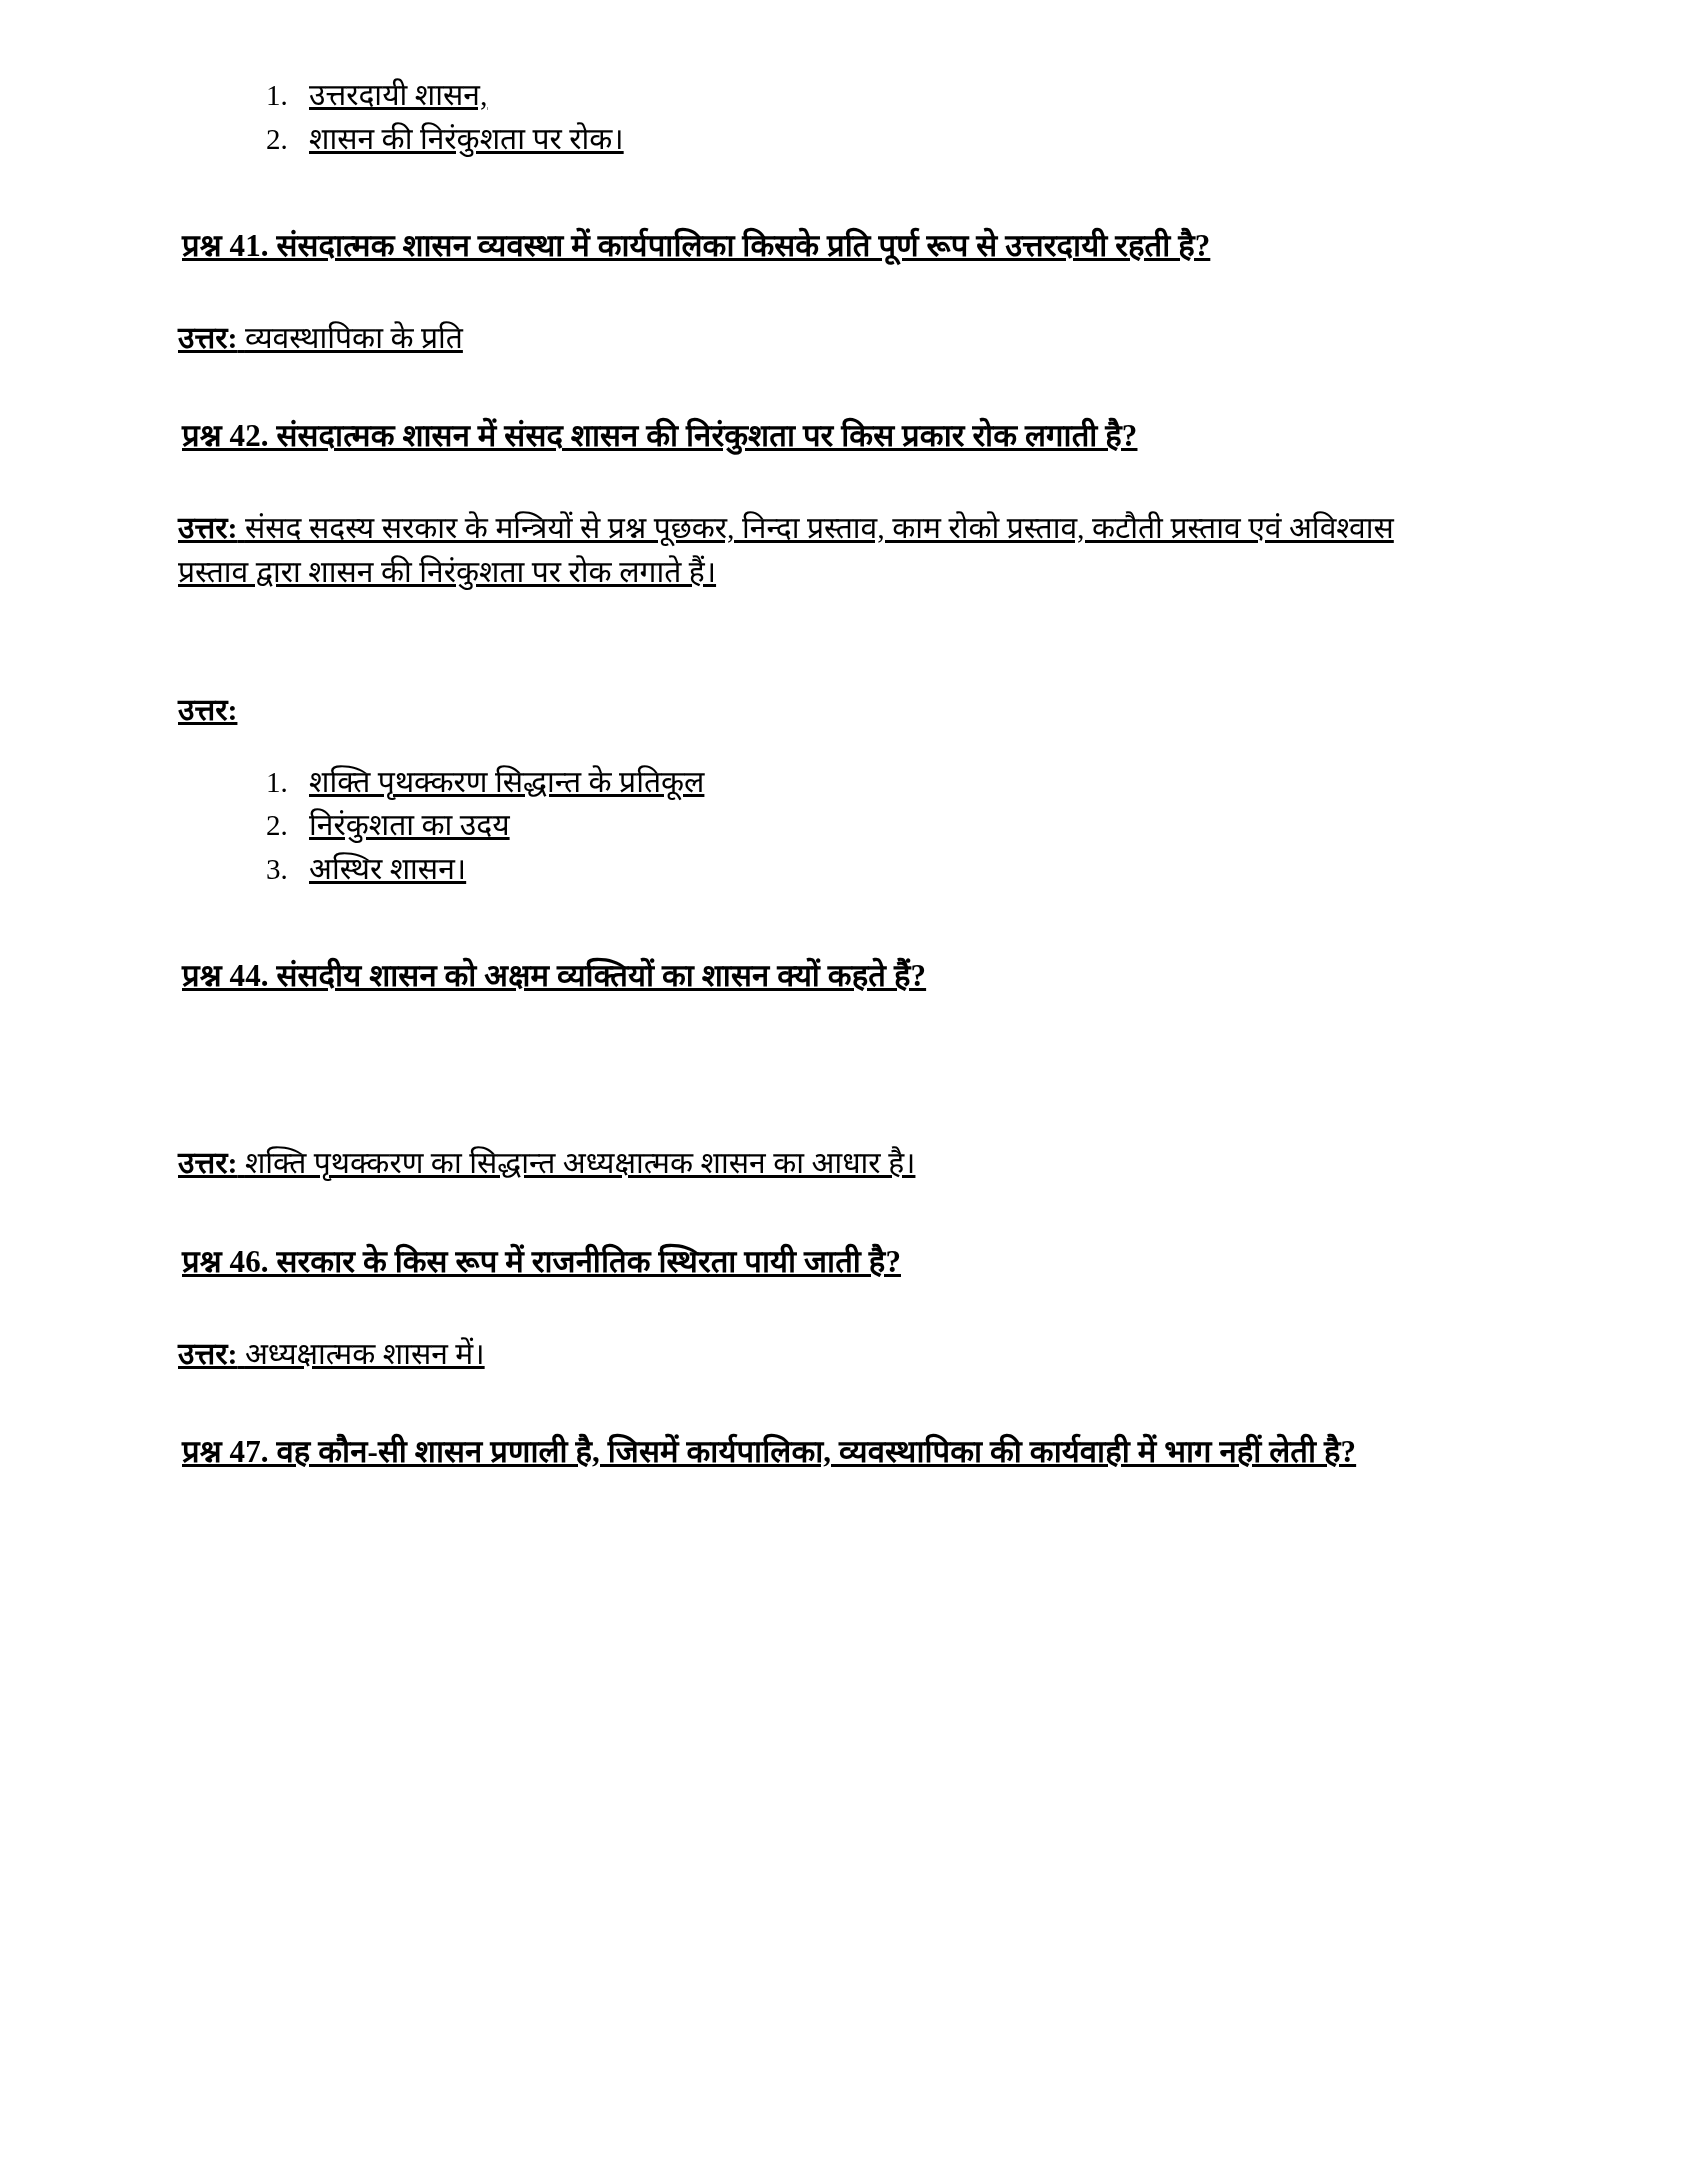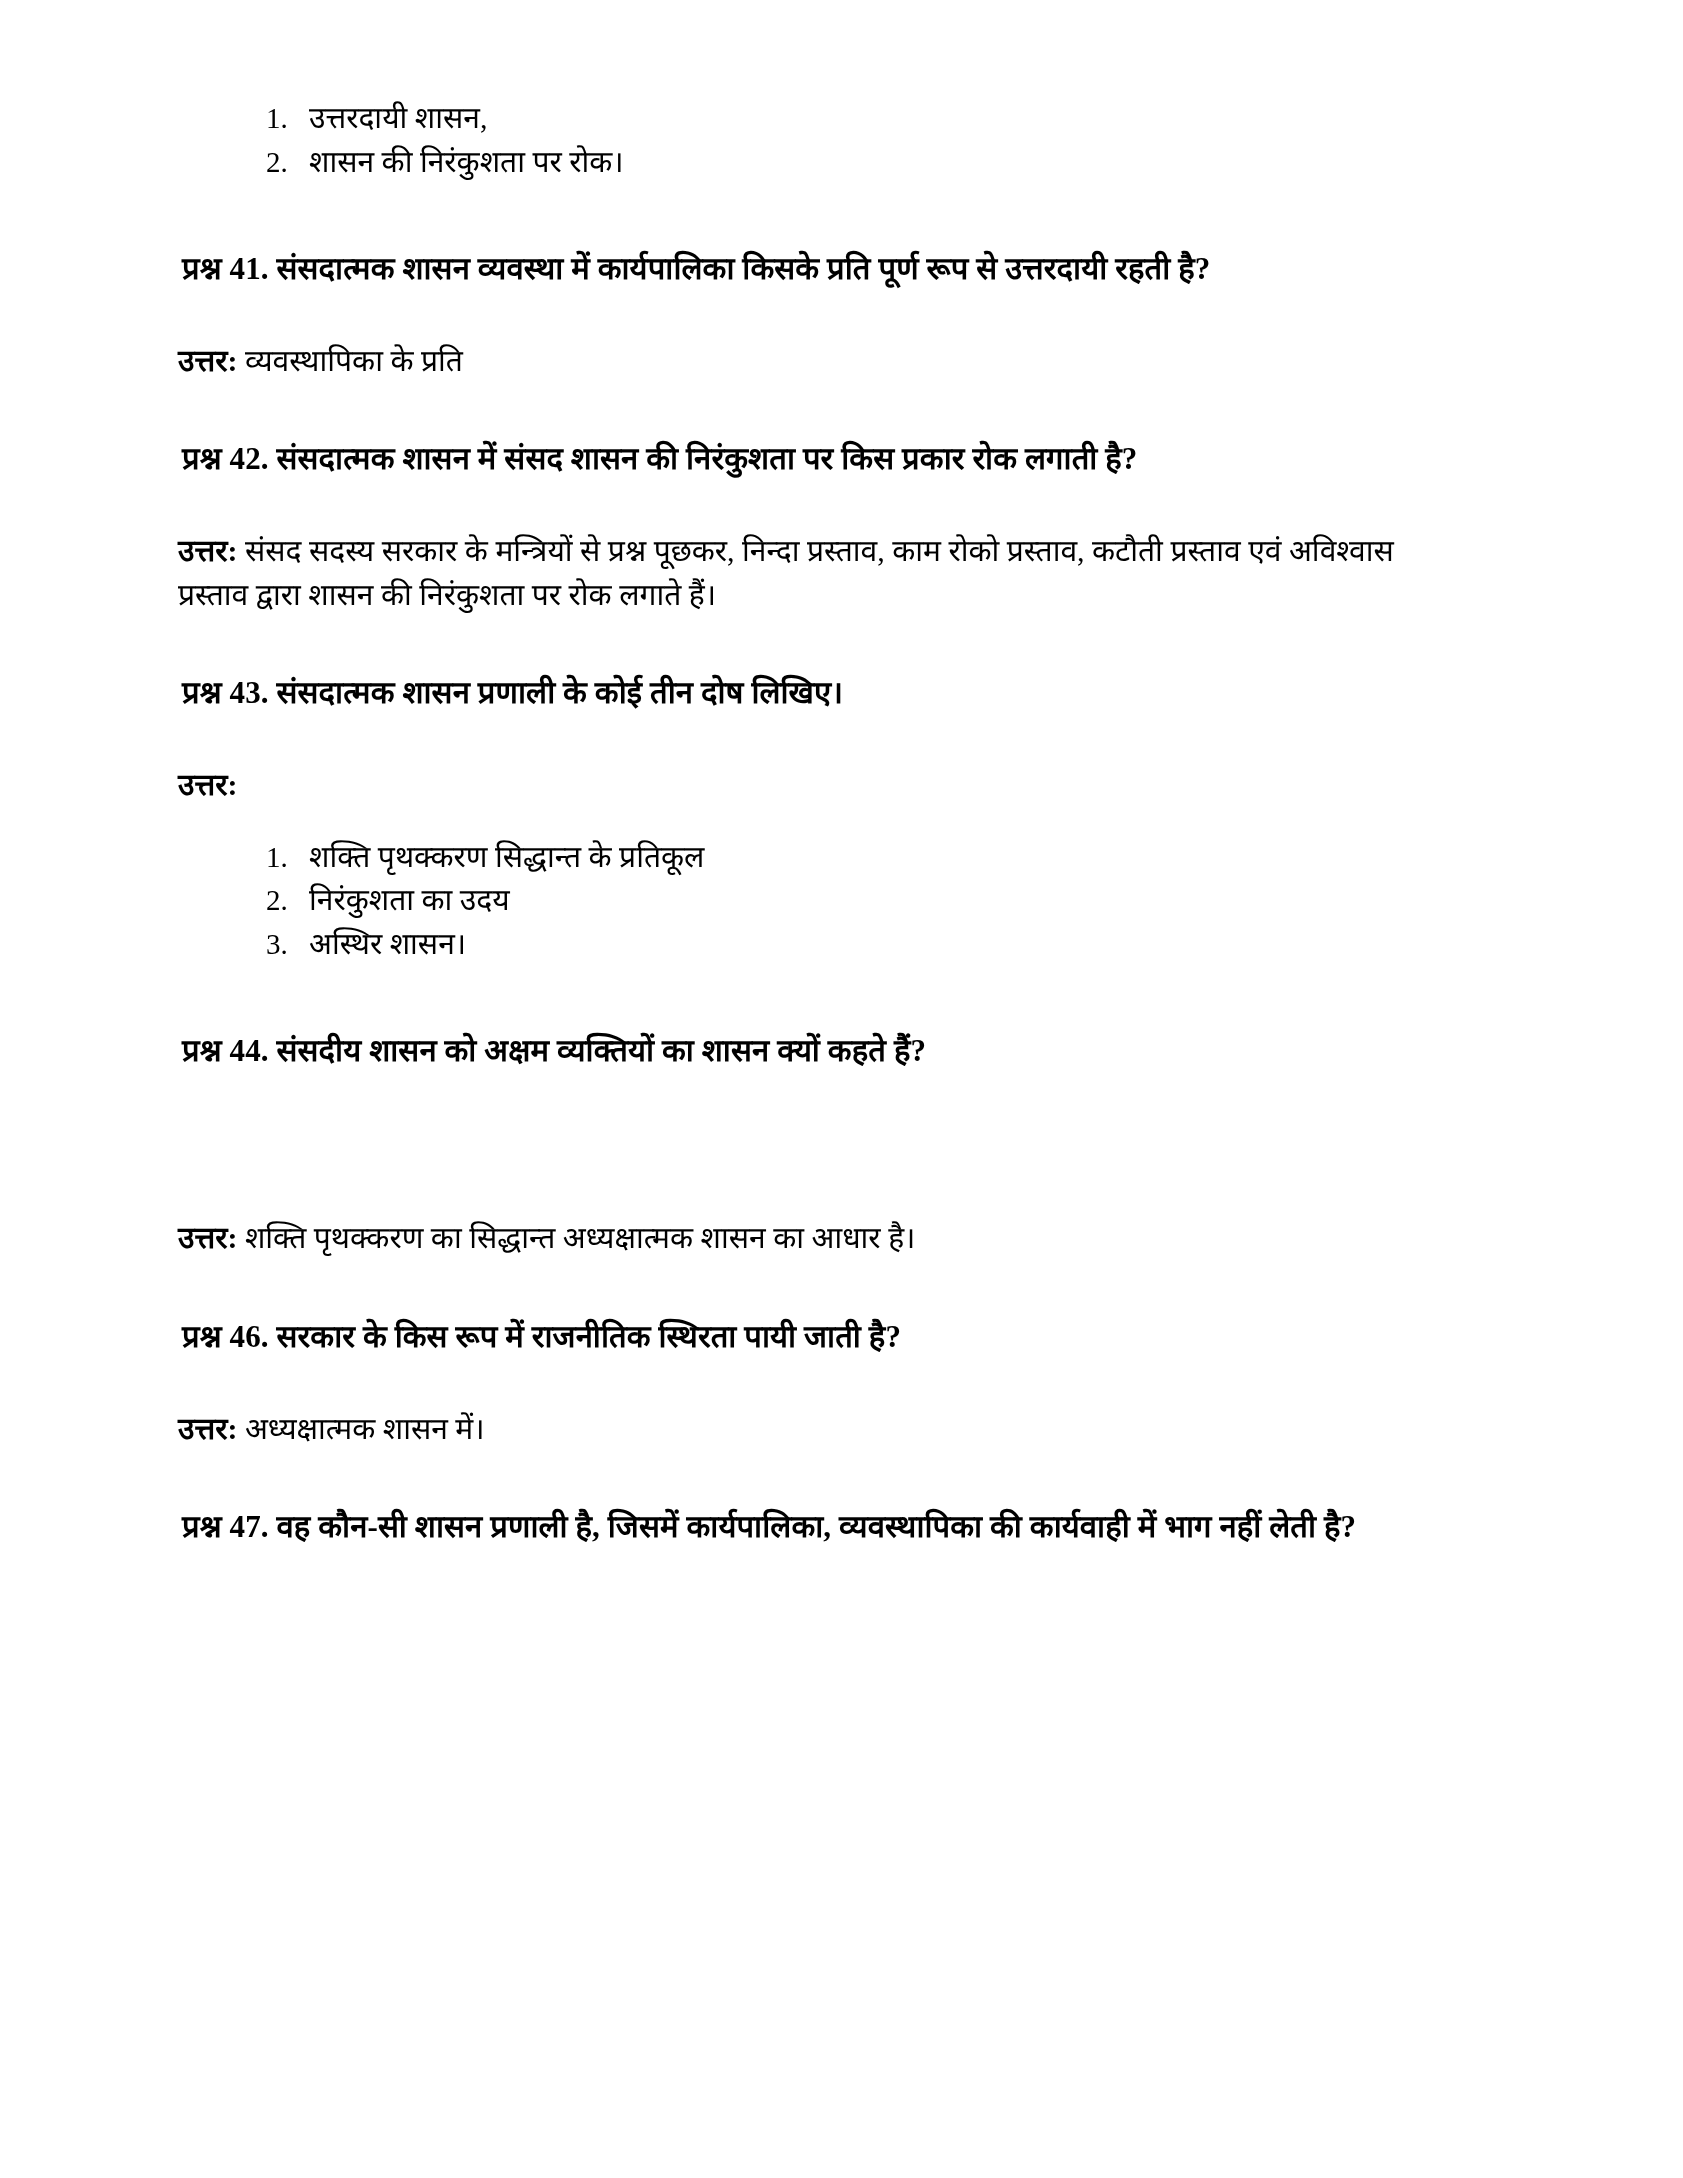--- a/index.html
+++ b/index.html
@@ -13,22 +13,23 @@
     height: 2178px;
     font-family: "Liberation Serif", "DejaVu Serif", serif;
     color: #000000;
     overflow: hidden;
   }
   .page {
     box-sizing: border-box;
     width: 1468px;
     height: 2178px;
     background: #ffffff;
-    padding: 98px 213px 0 178px;
+    padding: 75px 213px 0 178px;
     position: relative;
+    text-decoration: underline;
   }
   .content {
     width: 1292px;
   }
 
   
   ol.qa-list {
     margin: 0 0 0 0;
     padding: 0 0 0 117px;
     list-style-type: decimal;
@@ -86,21 +87,20 @@
     <p class="answer"><span class="lbl">उत्तर:</span> <span>व्यवस्थापिका के प्रति</span></p>
 
     <div class="gap-lg"></div>
 
     <p class="question">प्रश्न 42. संसदात्मक शासन में संसद शासन की निरंकुशता पर किस प्रकार रोक लगाती है?</p>
     <div class="gap-md"></div>
     <p class="answer"><span class="lbl">उत्तर:</span> <span>संसद सदस्य सरकार के मन्त्रियों से प्रश्न पूछकर, निन्दा प्रस्ताव, काम रोको प्रस्ताव, कटौती प्रस्ताव एवं अविश्वास प्रस्ताव द्वारा शासन की निरंकुशता पर रोक लगाते हैं।</span></p>
 
     <div class="gap-lg"></div>
 
-    <p class="question">प्रश्न 43. संसदात्मक शासन प्रणाली के कोई तीन दोष लिखिए।</p>
     <div class="gap-md"></div>
     <p class="answer"><span class="lbl">उत्तर:</span></p>
     <div class="gap-sm"></div>
     <ol class="qa-list">
       <li>शक्ति पृथक्करण सिद्धान्त के प्रतिकूल</li>
       <li>निरंकुशता का उदय</li>
       <li>अस्थिर शासन।</li>
     </ol>
 
     <div class="gap-xl"></div>

